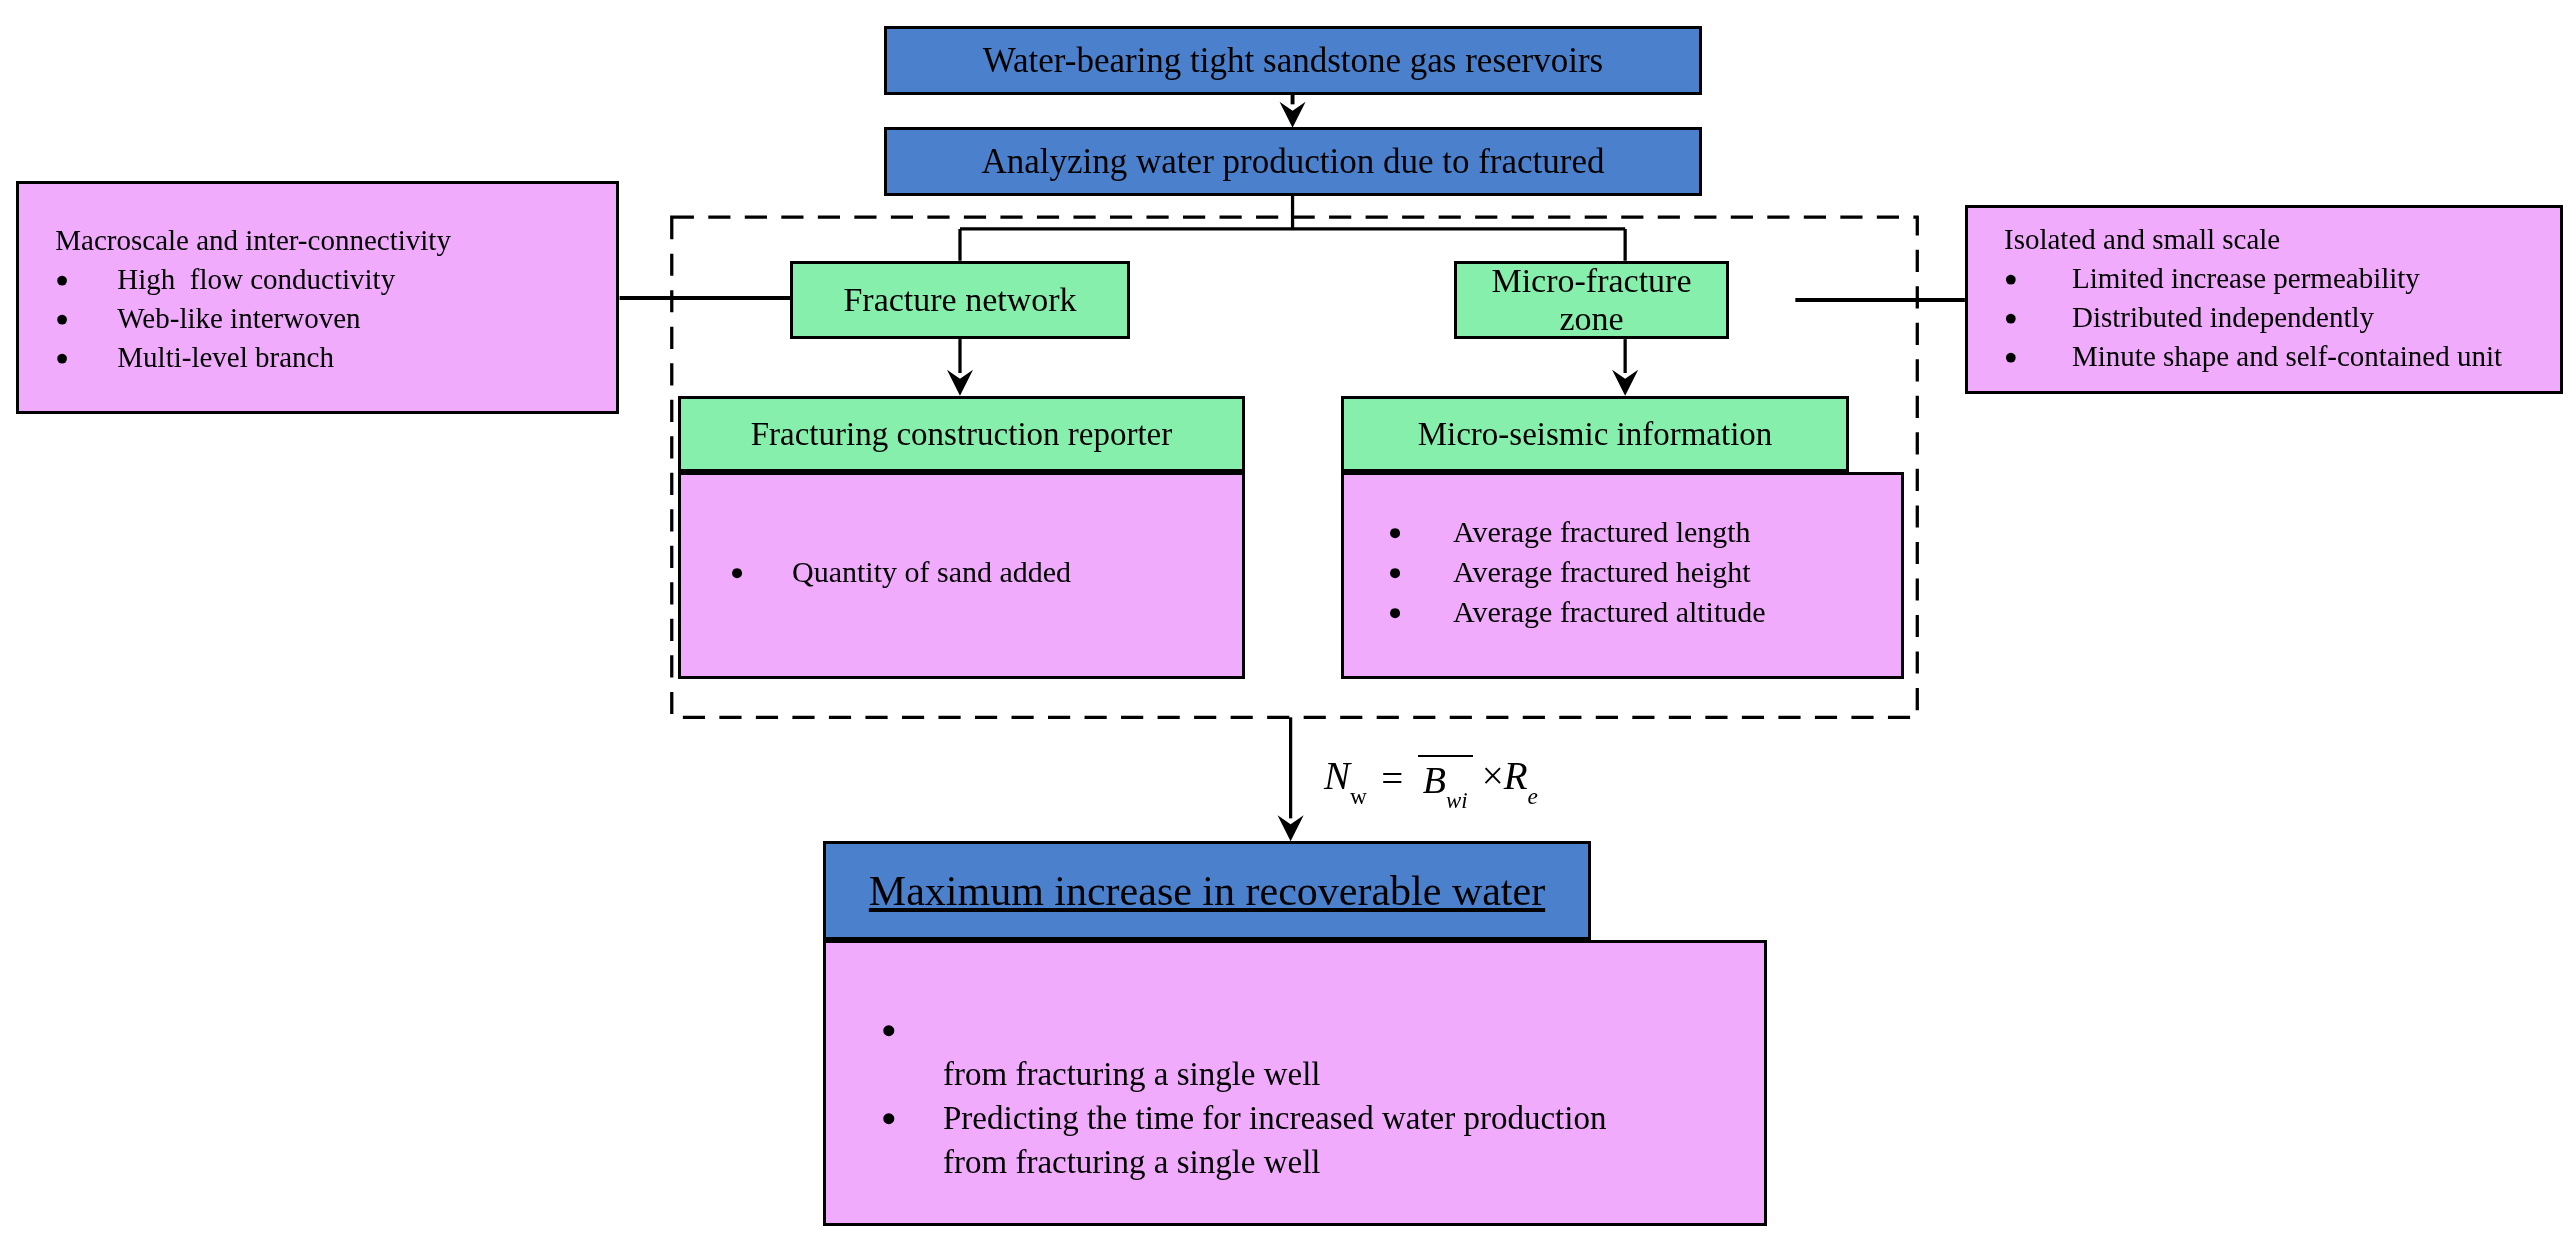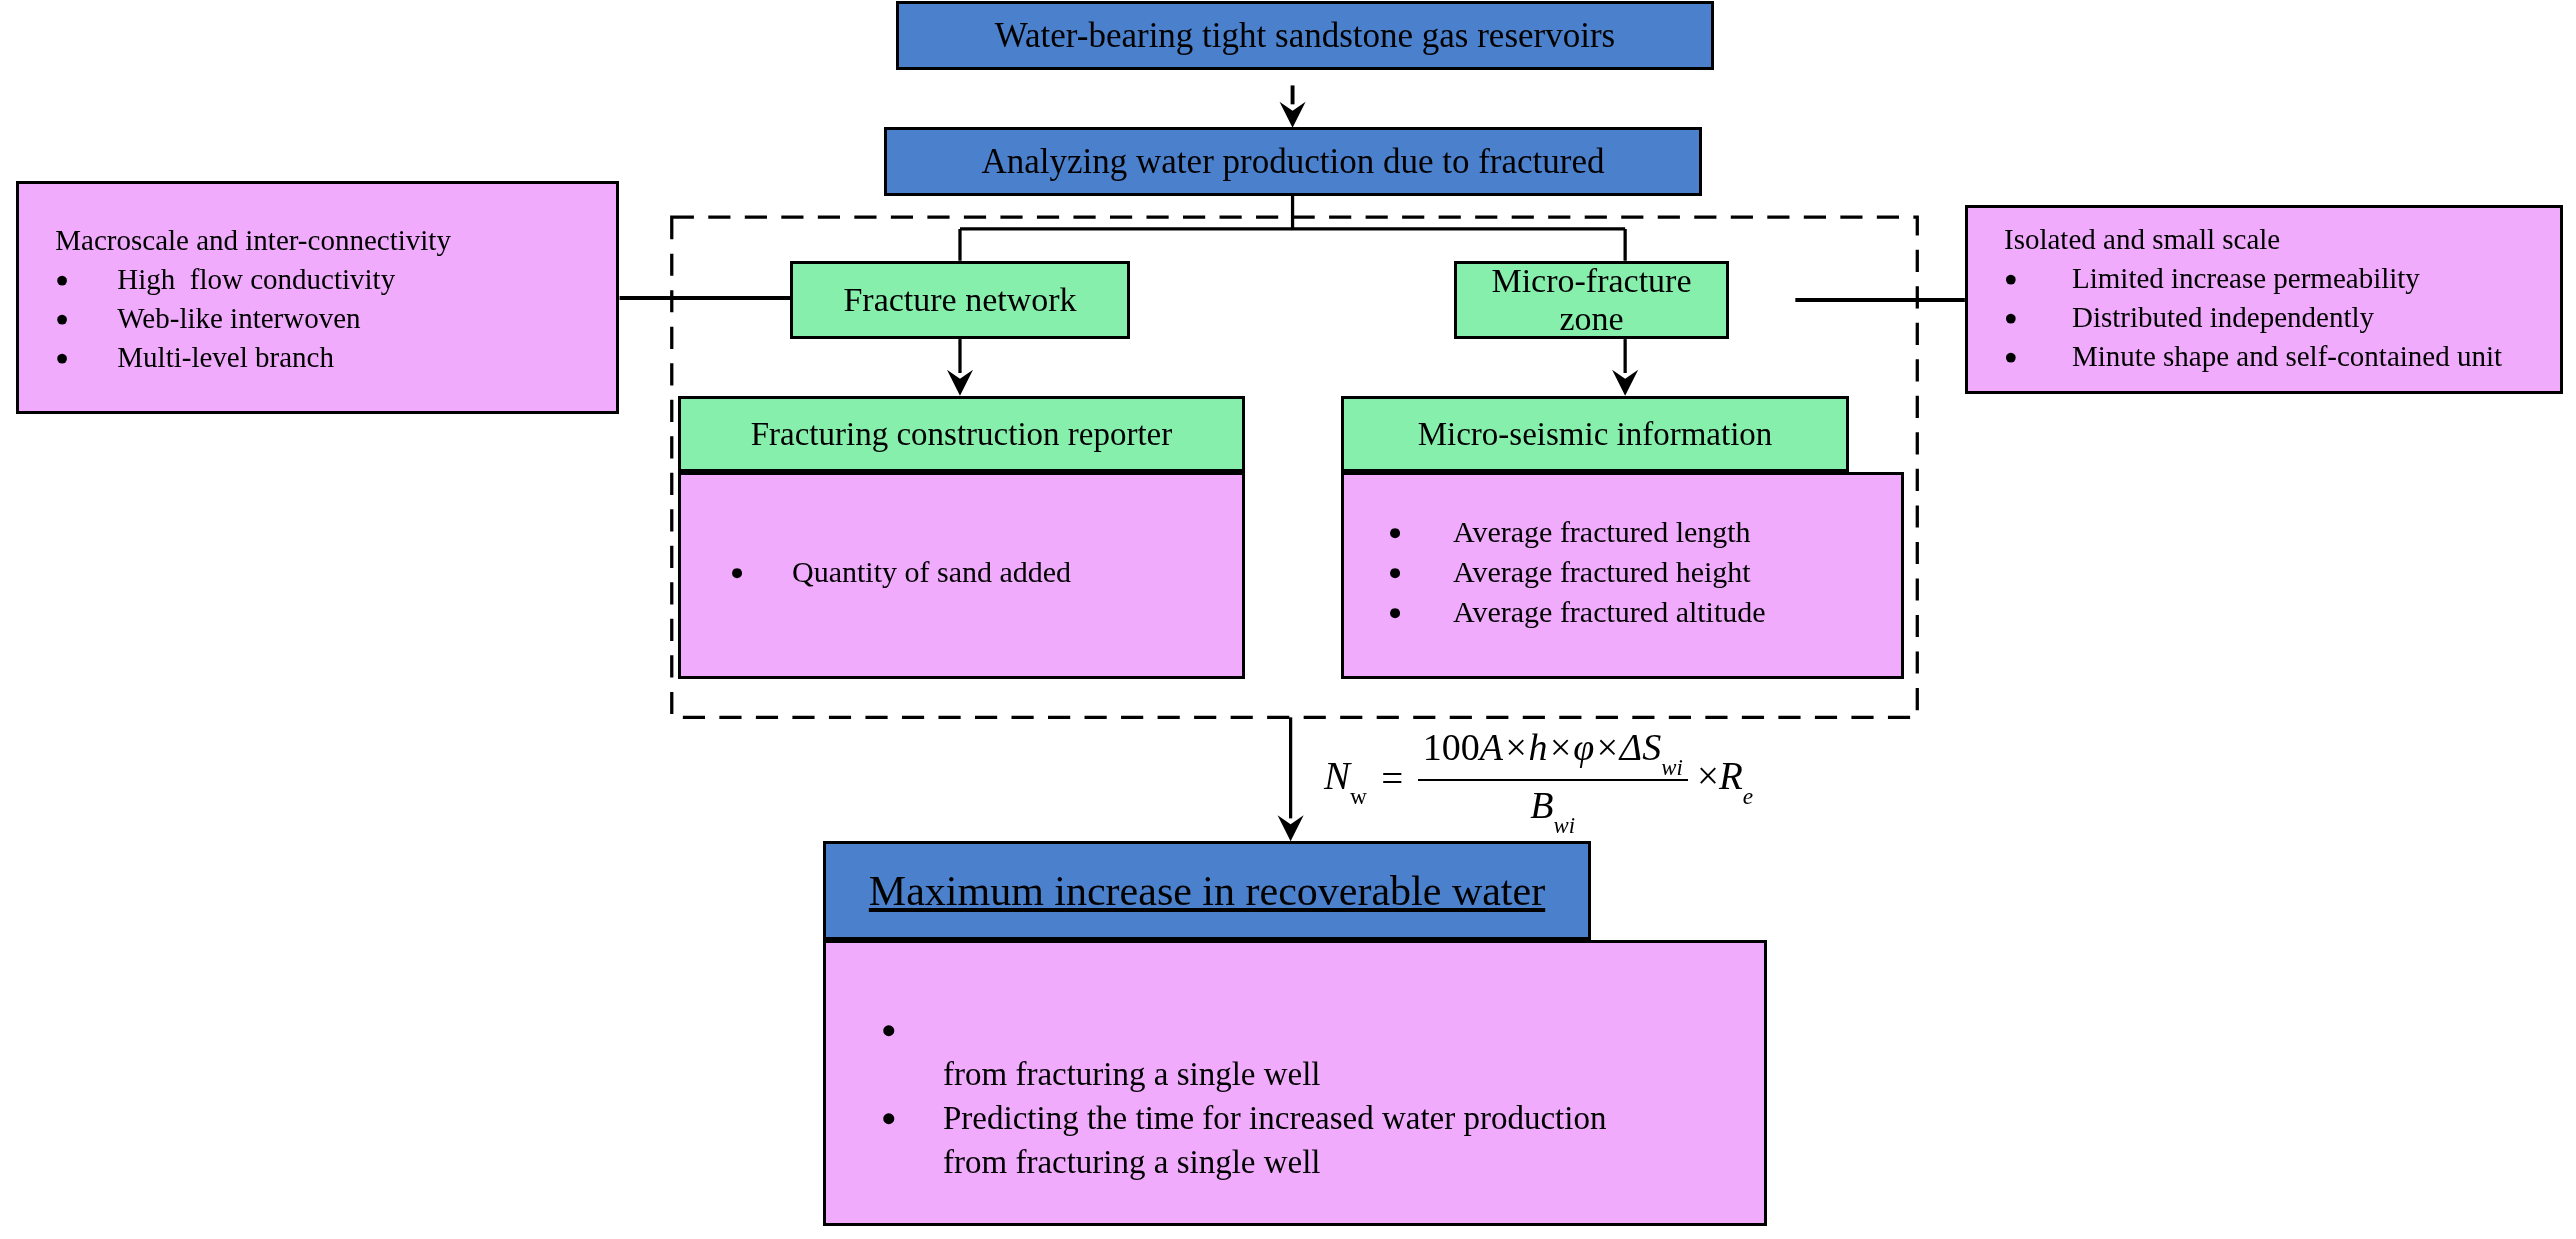--- a/index.html
+++ b/index.html
@@ -28,21 +28,21 @@
     position: absolute;
     border: 3.3px solid #000;
     background: #f0abfc;
   }
   .panel .title { display: block; }
   .li { display: flex; align-items: flex-start; white-space: pre-wrap; }
   .marker { flex: 0 0 auto; font-size: 0.78em; }
 
   
   #box-a, #box-b { left: 884px; width: 818px; height: 69px; font-size: 35px; }
-  #box-a { top: 1px; margin-left: 12px; }
+  #box-a { top: 26px; }
   #box-b { top: 127px; }
 
   
   #fracture-network  { left: 790px; top: 261px; width: 340px; height: 78px; font-size: 34px; }
   #micro-fracture    { left: 1454px; top: 261px; width: 275px; height: 78px; font-size: 34px; }
 
   
   #left-panel  { left: 16.3px;   top: 181px; width: 603px; height: 233px;
                  font-size: 29px; line-height: 39px; padding: 37px 6.5px 0 36px; }
   #left-panel .marker  { width: 62px; }
@@ -177,21 +177,20 @@
   <div class="li">
     <span class="marker">●</span>
     <span>Average fractured altitude</span>
   </div>
 </div>
 
 <div id="formula">
   <span class="lhs"><span class="var">N</span><sub style="font-style:normal">w</sub></span>
   <span class="eq">=</span>
   <span class="frac">
-    <span class="num"><span>100</span><span class="var">A×h×φ×ΔS</span><sub>wi</sub></span>
     <span class="bar"></span>
     <span class="den"><span class="var">B</span><sub>wi</sub></span>
   </span>
   <span class="factor"><span>×</span><span class="var">R</span><sub>e</sub></span>
 </div>
 
 <div id="result-header" class="fillbox blue">
   <span>Maximum increase in recoverable water</span>
 </div>
 <div id="result-body" class="panel">

